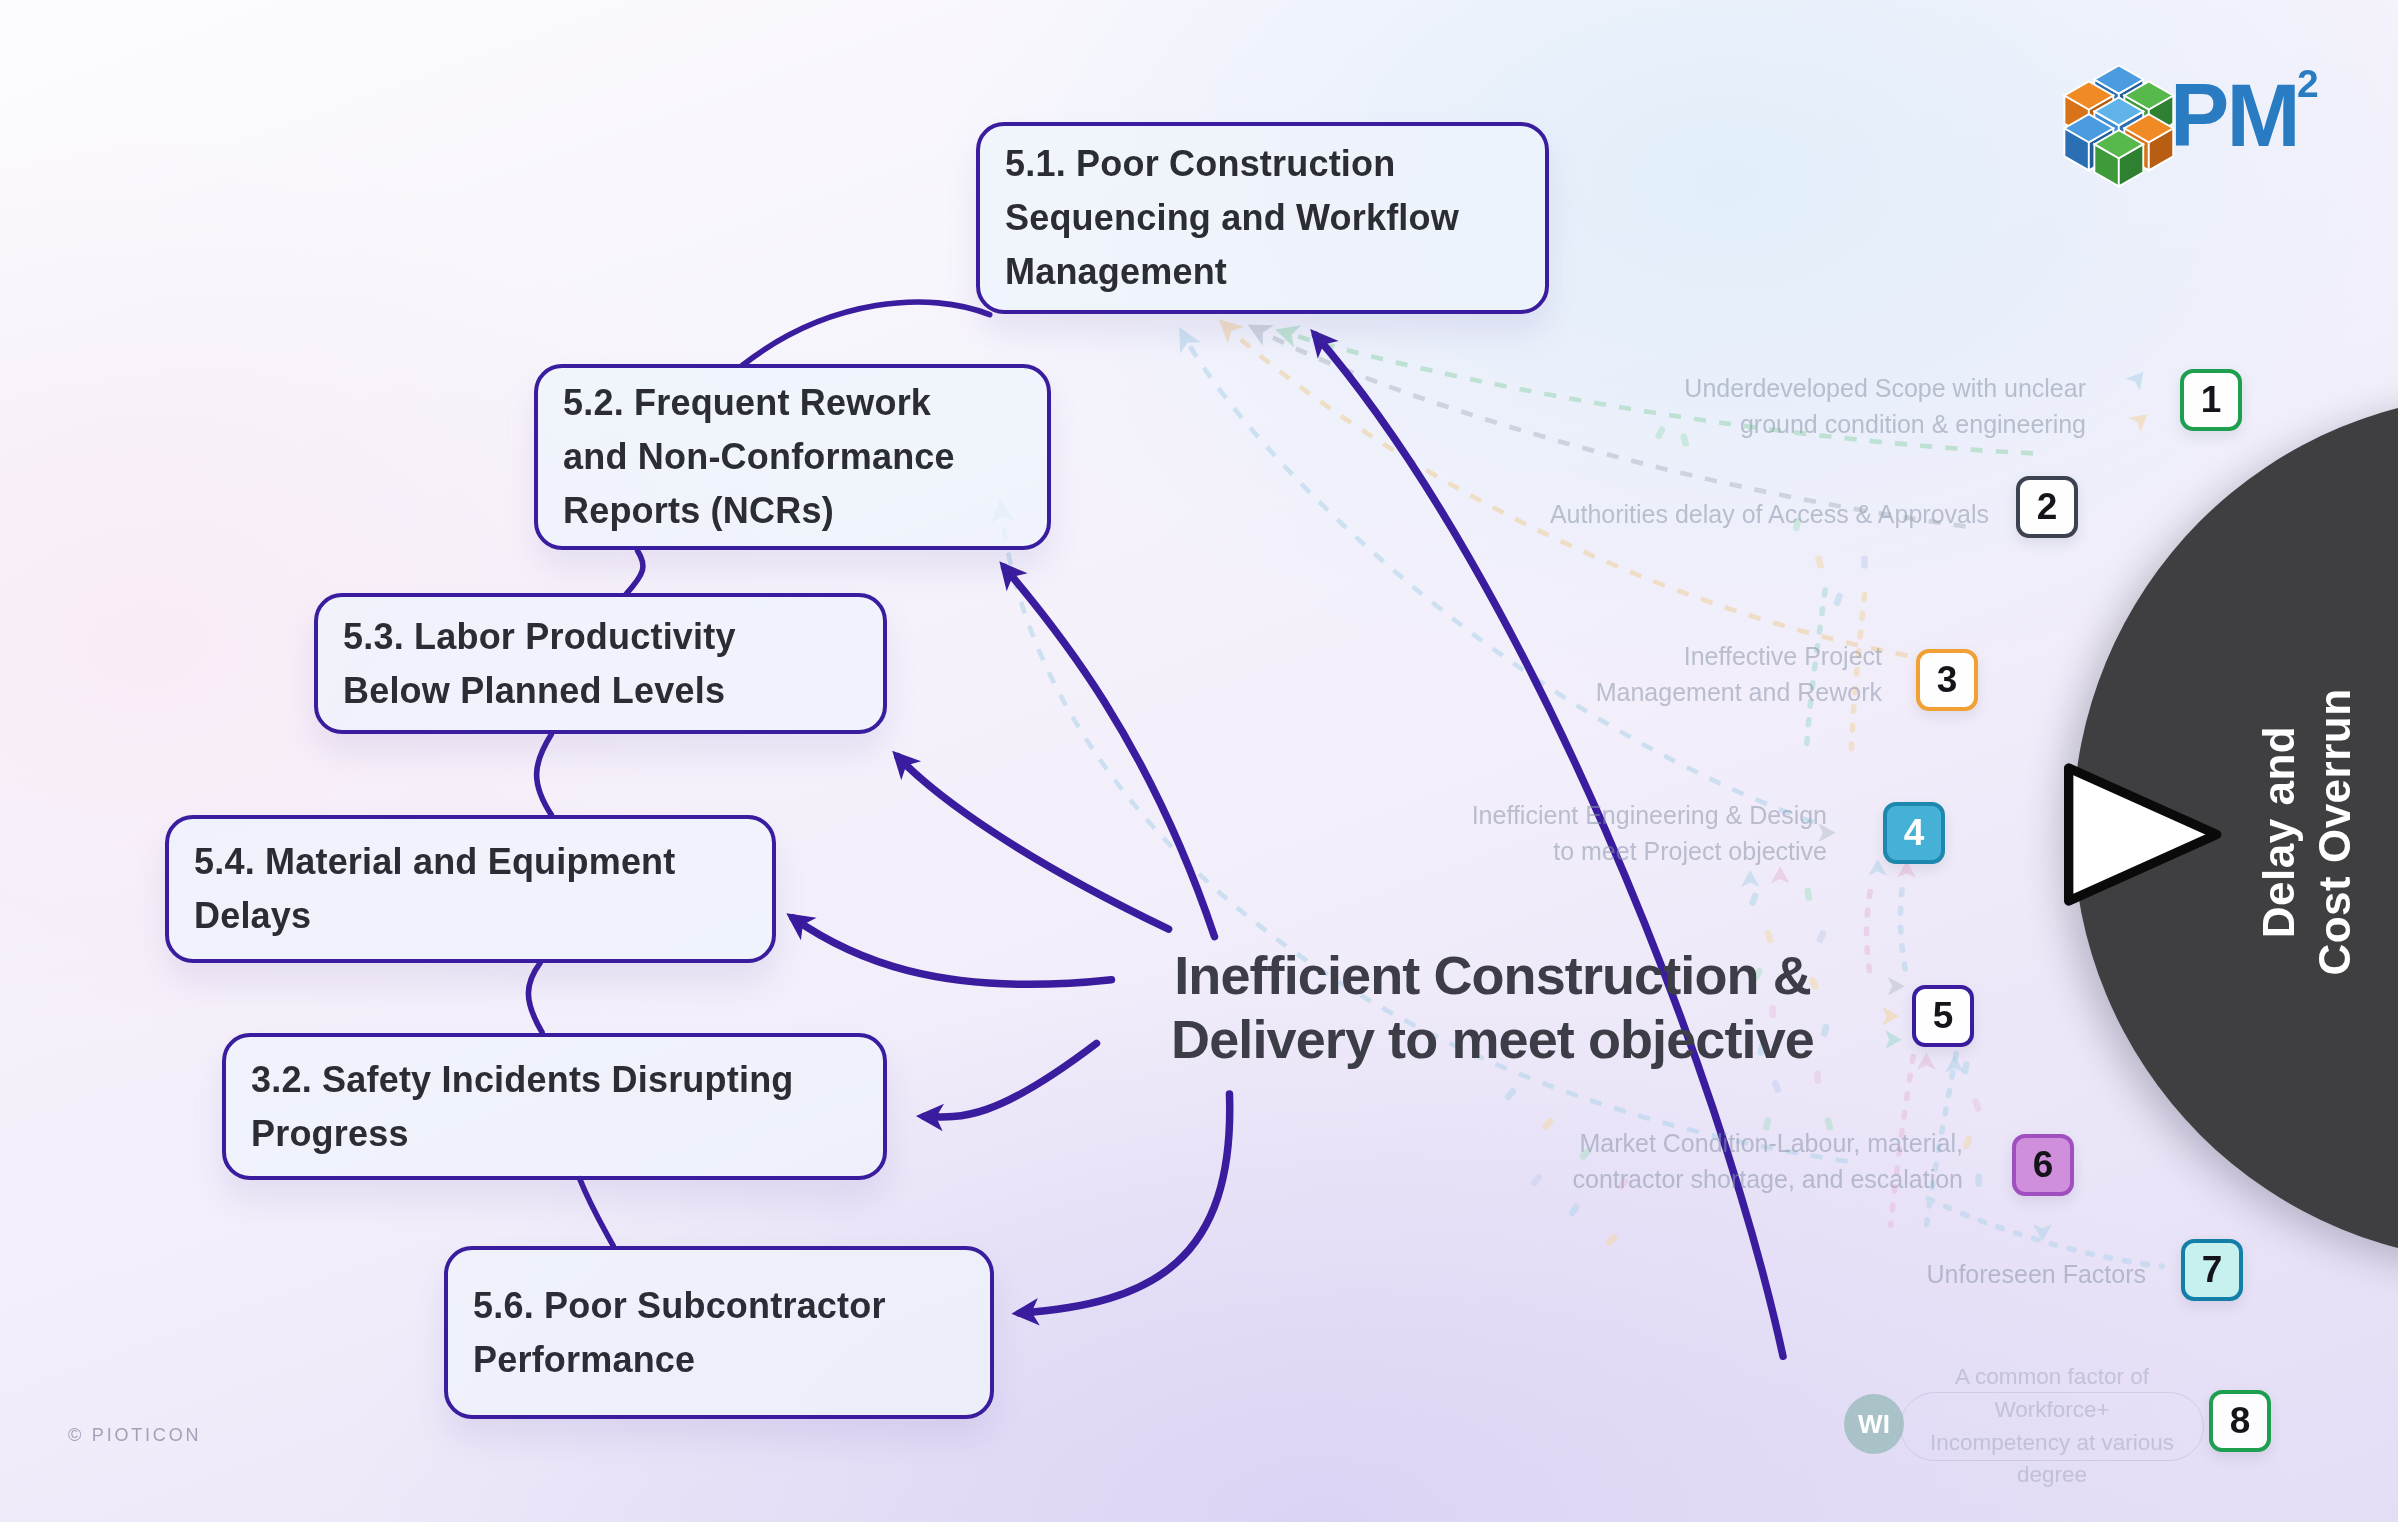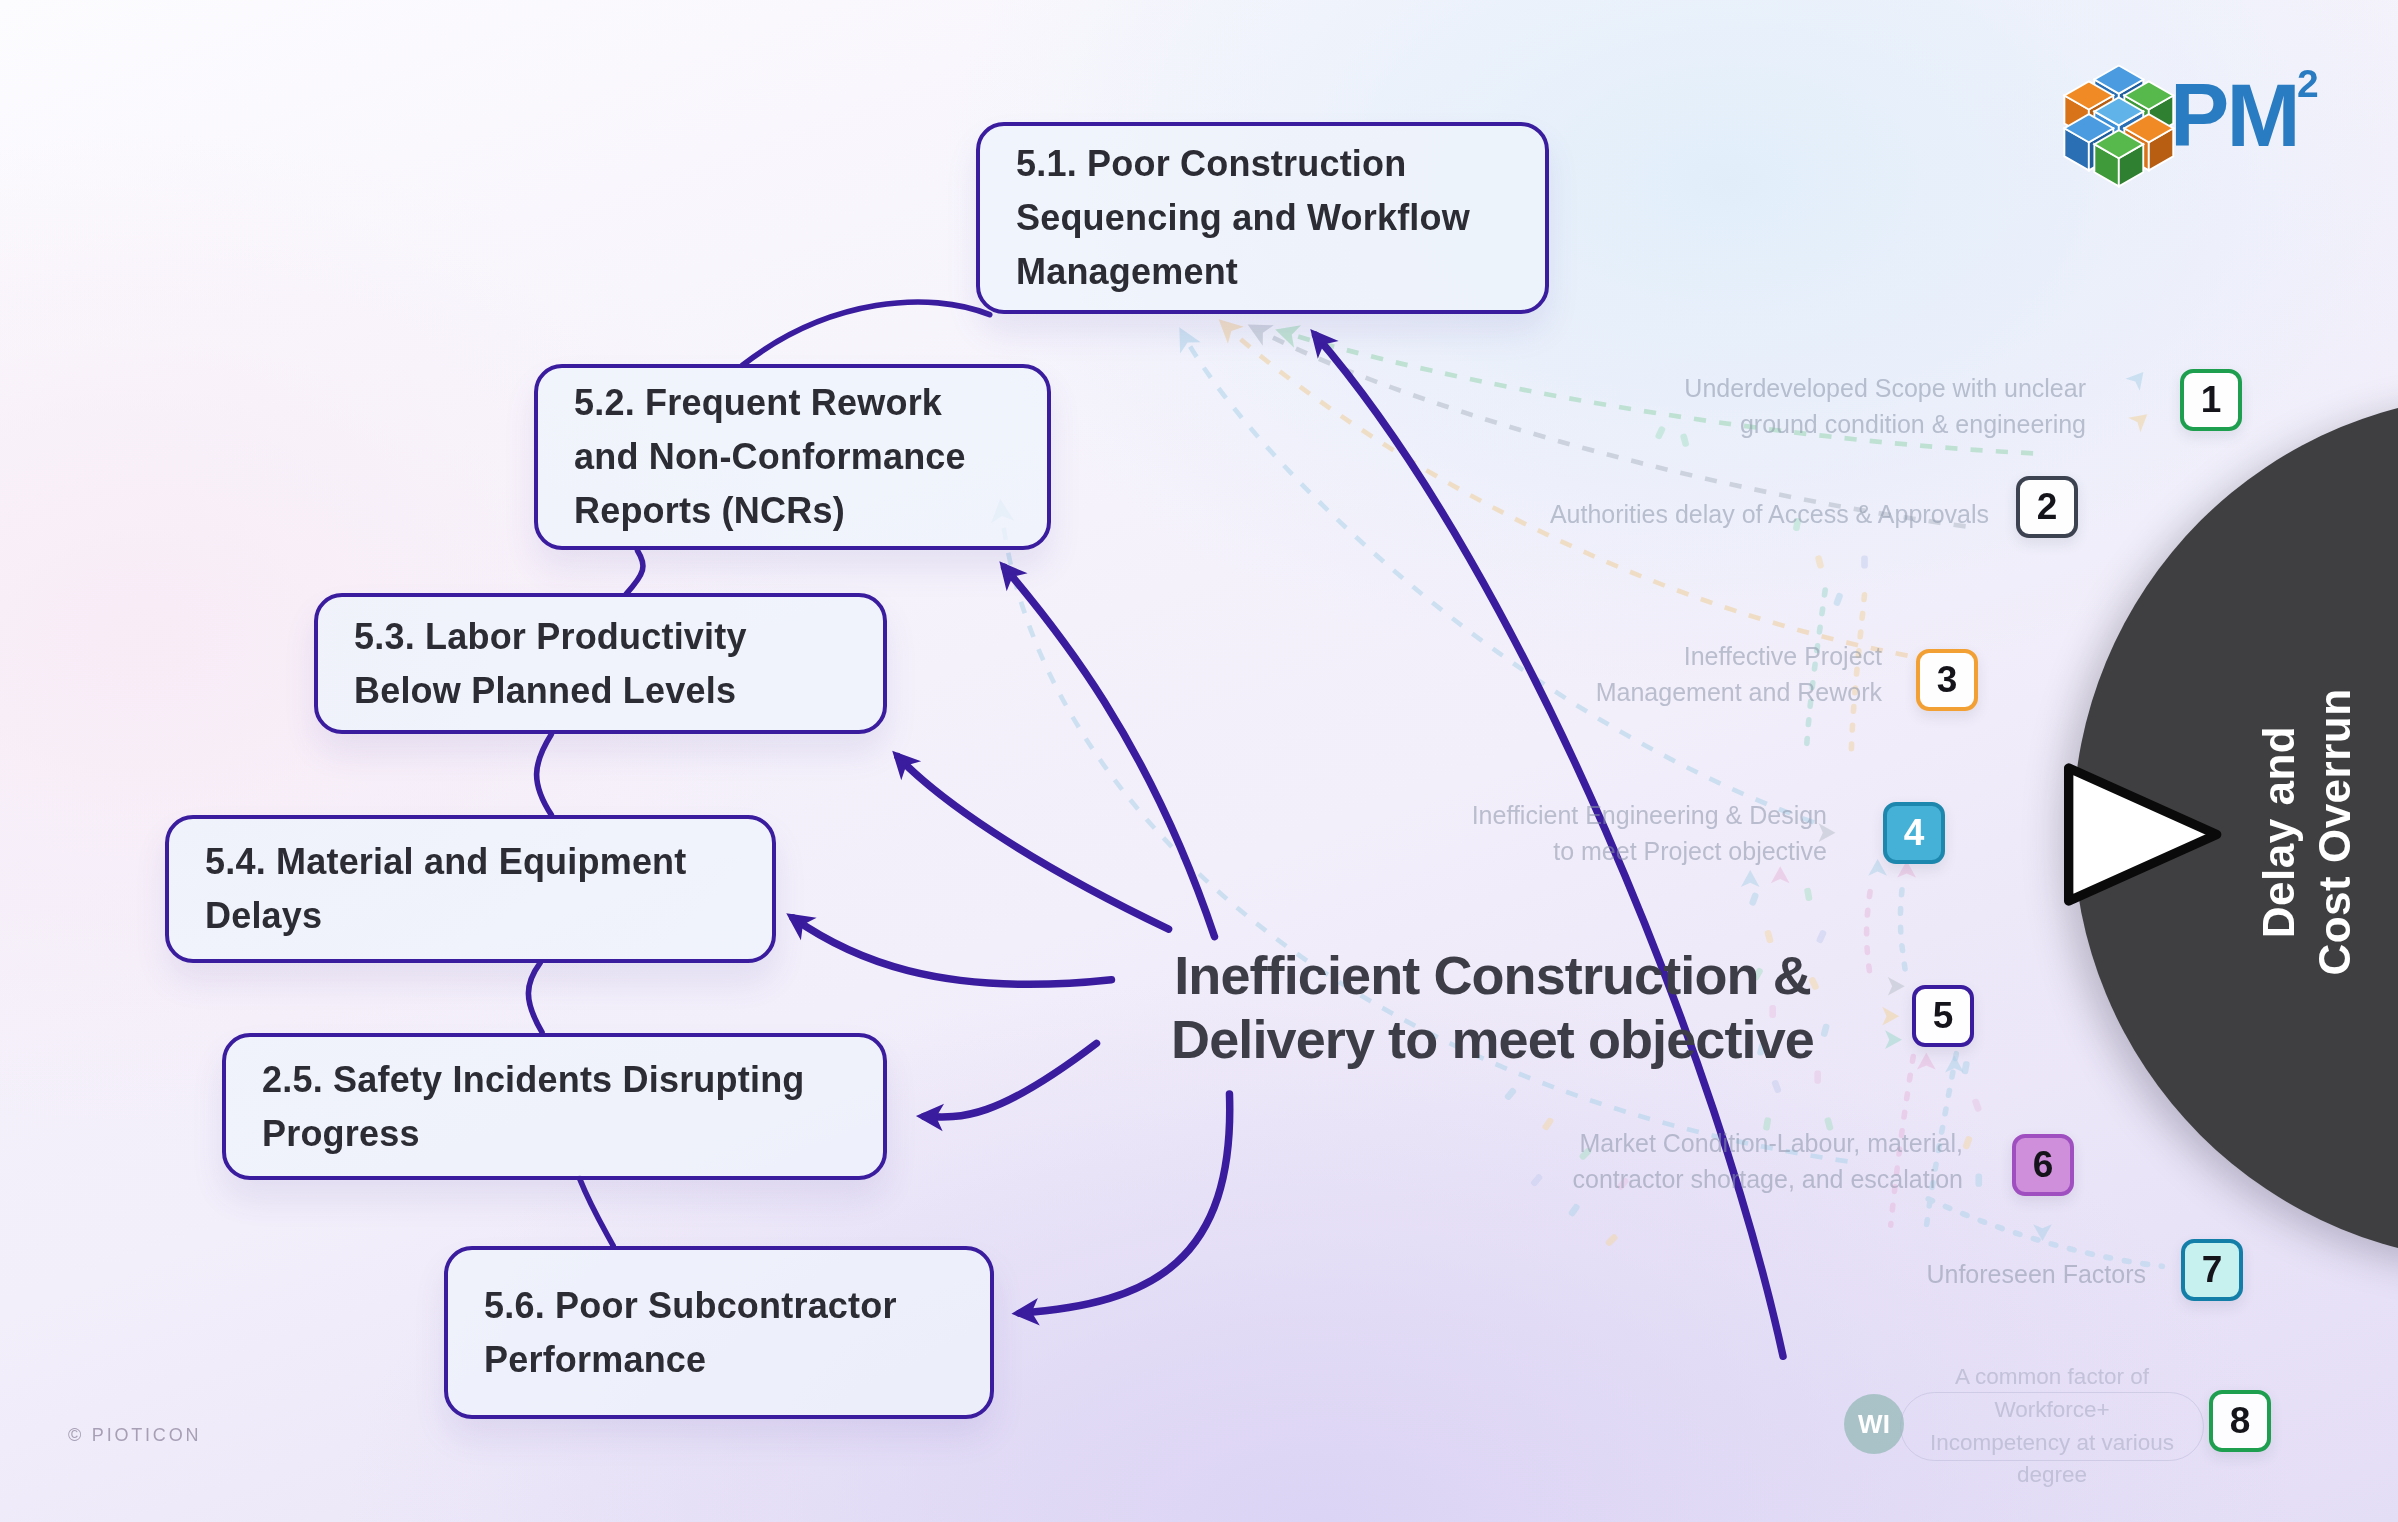--- a/index.html
+++ b/index.html
@@ -6,21 +6,21 @@
   body{font-family:"Liberation Sans","DejaVu Sans",sans-serif;}
   #stage{position:relative;width:2399px;height:1522px;overflow:hidden;
     background:
       radial-gradient(ellipse 1312px 843px at 72% 12%, rgba(224,238,250,0.95) 0%, rgba(224,238,250,0) 60%),
       radial-gradient(ellipse 1124px 843px at 6% 42%, rgba(248,235,246,0.9) 0%, rgba(248,235,246,0) 60%),
       radial-gradient(ellipse 1499px 843px at 55% 100%, rgba(219,211,244,0.95) 0%, rgba(219,211,244,0) 65%),
       linear-gradient(160deg,#fcfbfe 0%,#f2eefa 55%,#e4ddf6 100%);}
   #decor{position:absolute;left:0;top:0;}
   .cause-box{position:absolute;border:4.7px solid #3a1d9e;border-radius:28px;
     background:rgba(238,243,251,0.78);display:flex;align-items:center;
-    padding:0 34px 0 36px;box-sizing:border-box;
+    padding:0 34px 0 25px;box-sizing:border-box;
     box-shadow:0 19px 32px rgba(90,70,170,0.10);}
   .cause-label{font-size:36px;font-weight:600;color:#2c2c34;line-height:1.5;
     white-space:pre-line;letter-spacing:0.2px;}
   .center-node{position:absolute;left:1085px;top:944px;width:815px;text-align:center;
     color:#3d3d47;font-size:54px;font-weight:800;line-height:1.18;letter-spacing:-0.9px;}
   .faded-label{position:absolute;text-align:right;font-size:25px;font-weight:500;
     color:rgba(139,150,170,0.55);line-height:1.42;white-space:pre-line;}
   .badge{position:absolute;width:54px;height:54px;border-radius:13px;display:flex;
     align-items:center;justify-content:center;font-size:37px;font-weight:600;
     color:#14141a;background:rgba(255,255,255,0.92);box-shadow:0 5.6px 13px rgba(60,60,90,0.10);}
@@ -180,21 +180,21 @@
   </div>
   <div class="cause-box" style="left:314px;top:593px;width:573px;height:141px;">
     <div class="cause-label">5.3. Labor Productivity
 Below Planned Levels</div>
   </div>
   <div class="cause-box" style="left:165px;top:815px;width:611px;height:148px;">
     <div class="cause-label">5.4. Material and Equipment
 Delays</div>
   </div>
   <div class="cause-box" style="left:222px;top:1033px;width:665px;height:147px;">
-    <div class="cause-label">2.5. Safety Incidents Disrupting
+    <div class="cause-label">3.2. Safety Incidents Disrupting
 Progress</div>
   </div>
   <div class="cause-box" style="left:444px;top:1246px;width:550px;height:173px;">
     <div class="cause-label">5.6. Poor Subcontractor
 Performance</div>
   </div>
 
   <div class="center-node">
     <span>Inefficient Construction &amp;</span><br>
     <span>Delivery to meet objective</span>

